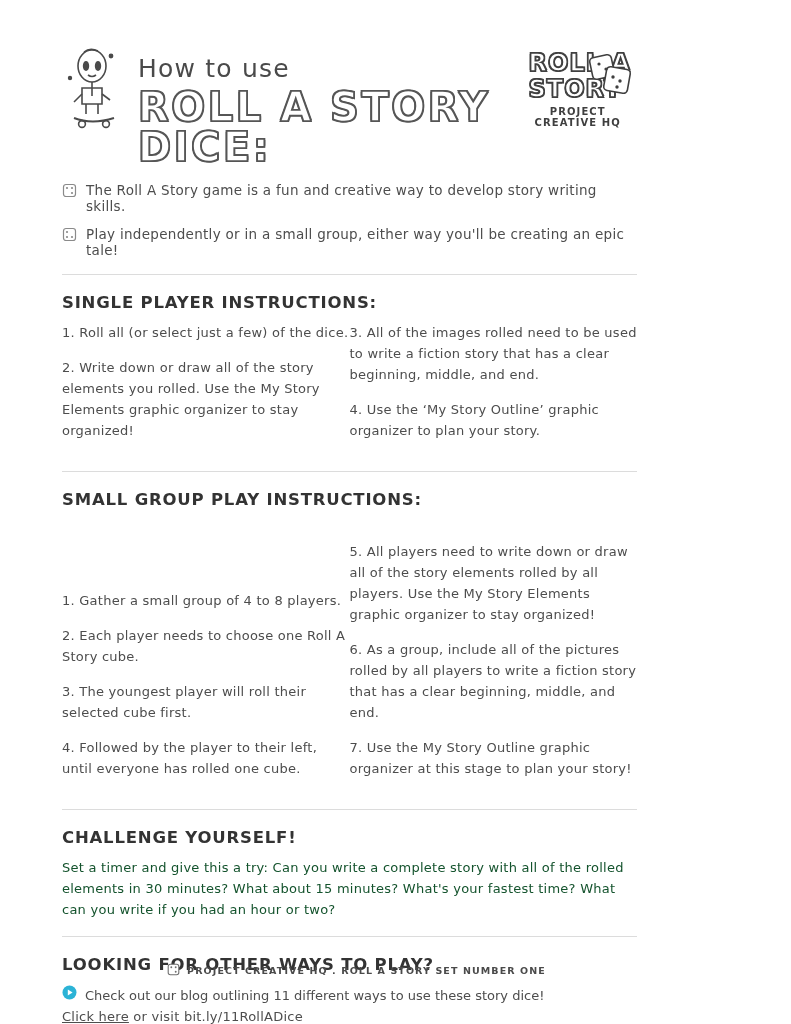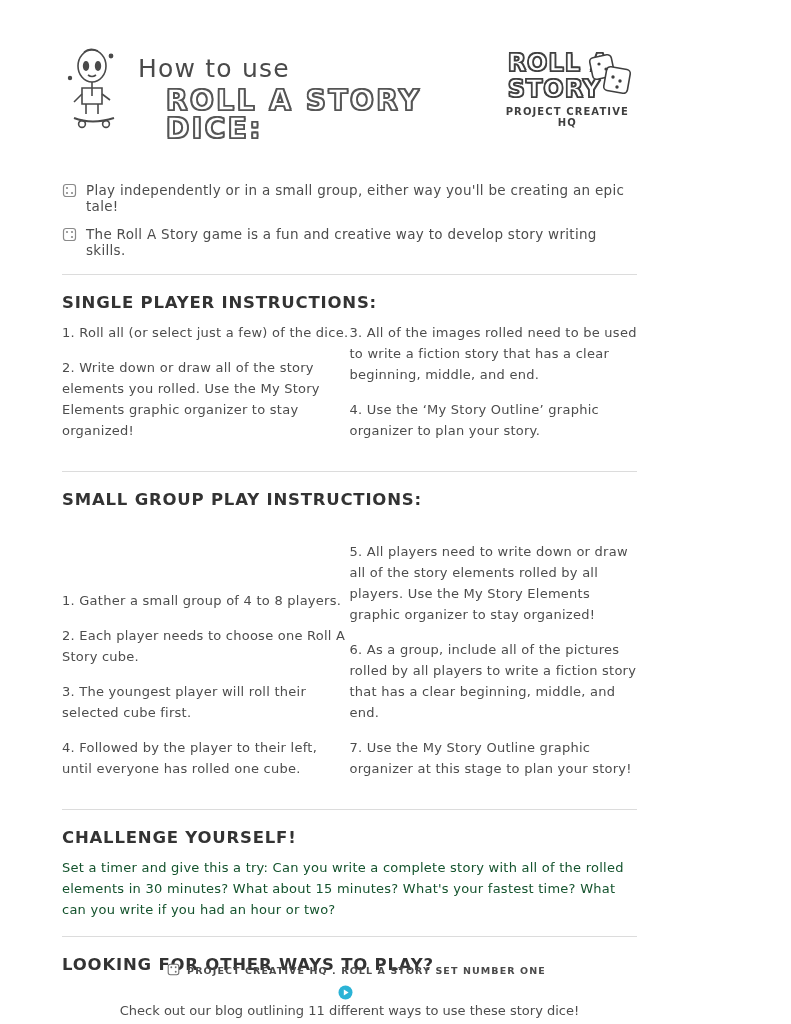--- a/index.html
+++ b/index.html
@@ -47,33 +47,32 @@
   .title-small {
     font-size: 25px;
     letter-spacing: 1.2px;
     color: #4a4a4a;
     font-family: "DejaVu Sans", sans-serif;
     font-weight: normal;
     line-height: 1;
     margin-bottom: 6px;
   }
   .title-big {
-    font-size: 28px;
+    font-size: 40px;
     font-weight: bold;
     letter-spacing: 2.5px;
     line-height: 1;
     color: #ffffff;
     -webkit-text-stroke: 1.6px #555;
     text-shadow:
       -1px -1px 0 #5a5a5a,
        1px -1px 0 #5a5a5a,
       -1px  1px 0 #5a5a5a,
        1px  1px 0 #5a5a5a;
     font-family: "DejaVu Sans", sans-serif;
-    margin-left: 28px;
   }
   .logo {
     width: 150px;
     text-align: center;
     padding-top: 6px;
   }
   .logo-rows {
     position: relative;
     height: 56px;
   }
@@ -167,25 +166,24 @@
     font-size: 13px;
     line-height: 21px;
     color: #14532d;
     letter-spacing: 0.25px;
     margin: 0;
   }
 
   
   .link-line {
     display: flex;
-    align-items: center;
+    align-items: flex-end;
     font-size: 13px;
     color: #4d4d4d;
     margin-top: 8px;
-    flex-direction: column;
   }
   .play-icon {
     flex: 0 0 auto;
     margin-right: 8px;
     margin-top: 1px;
   }
   .link-sub {
     font-size: 13px;
     color: #4d4d4d;
     margin-top: 6px;
@@ -270,35 +268,35 @@
     </div>
   </div>
 
   <div class="intro">
     <div class="intro-line">
       <span class="bullet-die">
         <svg width="15" height="15" viewBox="0 0 15 15">
           <rect x="1.5" y="1.5" width="12" height="12" rx="2.5" fill="#ffffff" stroke="#8a8a8a" stroke-width="1.2"></rect>
           <circle cx="5" cy="5" r="1.1" fill="#8a8a8a"></circle>
           <circle cx="10" cy="10" r="1.1" fill="#8a8a8a"></circle>
-          <circle cx="5" cy="10" r="1.1" fill="#8a8a8a"></circle>
+          <circle cx="10" cy="5" r="1.1" fill="#8a8a8a"></circle>
         </svg>
       </span>
-      <span>Play independently or in a small group, either way you'll be creating an epic tale!</span>
+      <span>The Roll A Story game is a fun and creative way to develop story writing skills.</span>
     </div>
     <div class="intro-line">
       <span class="bullet-die">
         <svg width="15" height="15" viewBox="0 0 15 15">
           <rect x="1.5" y="1.5" width="12" height="12" rx="2.5" fill="#ffffff" stroke="#8a8a8a" stroke-width="1.2"></rect>
           <circle cx="5" cy="5" r="1.1" fill="#8a8a8a"></circle>
           <circle cx="10" cy="10" r="1.1" fill="#8a8a8a"></circle>
-          <circle cx="10" cy="5" r="1.1" fill="#8a8a8a"></circle>
+          <circle cx="5" cy="10" r="1.1" fill="#8a8a8a"></circle>
         </svg>
       </span>
-      <span>The Roll A Story game is a fun and creative way to develop story writing skills.</span>
+      <span>Play independently or in a small group, either way you'll be creating an epic tale!</span>
     </div>
   </div>
 
   <hr class="rule">
 
   <div class="section">
     <div class="section-title">SINGLE PLAYER INSTRUCTIONS:</div>
     <div class="cols">
       <div class="col">
         <p class="para">1. Roll all (or select just a few) of the dice.</p>

